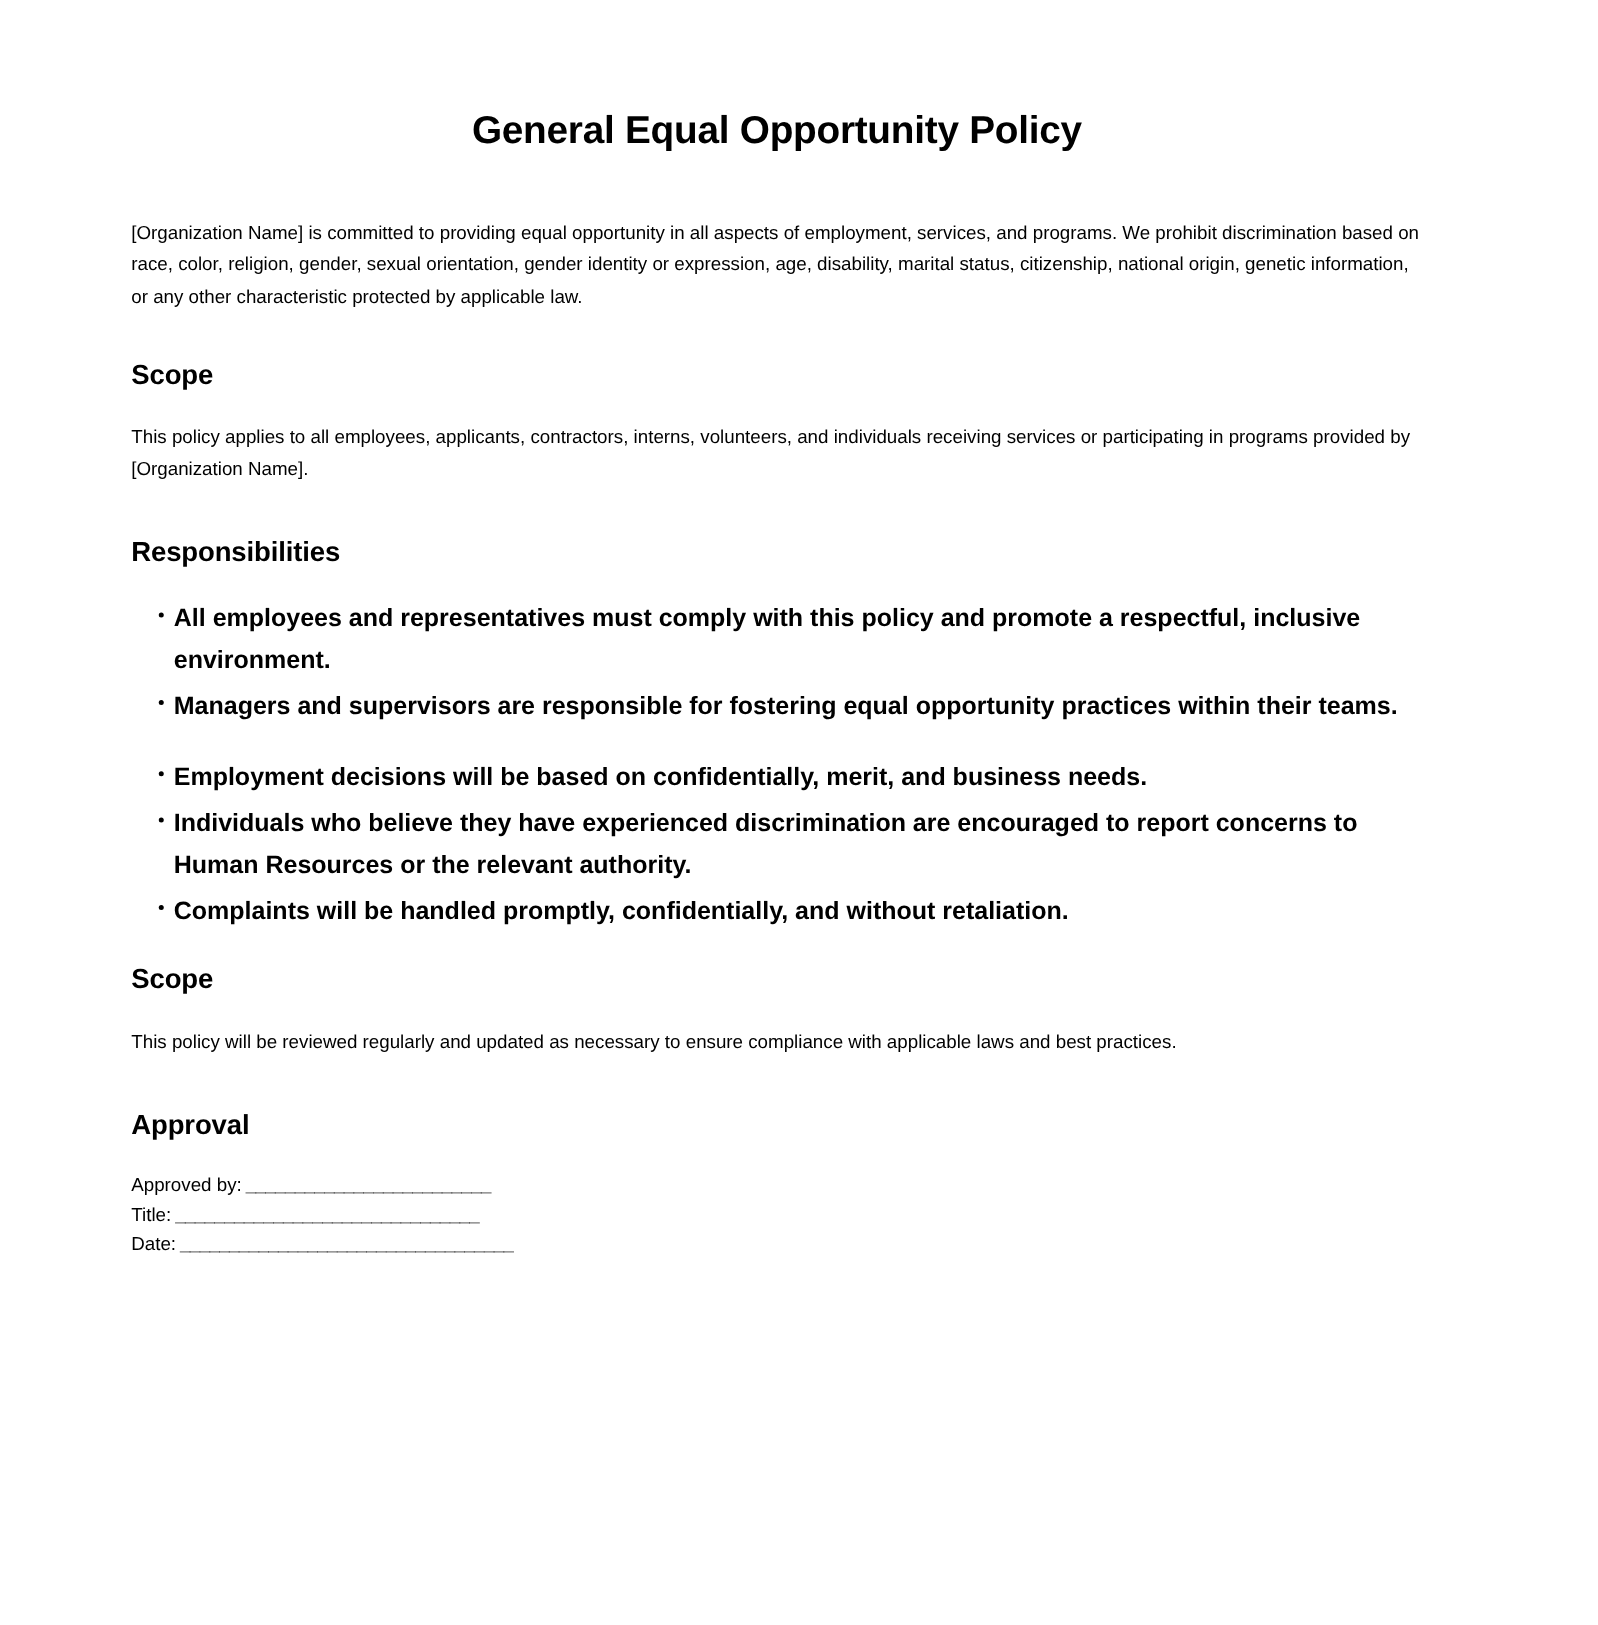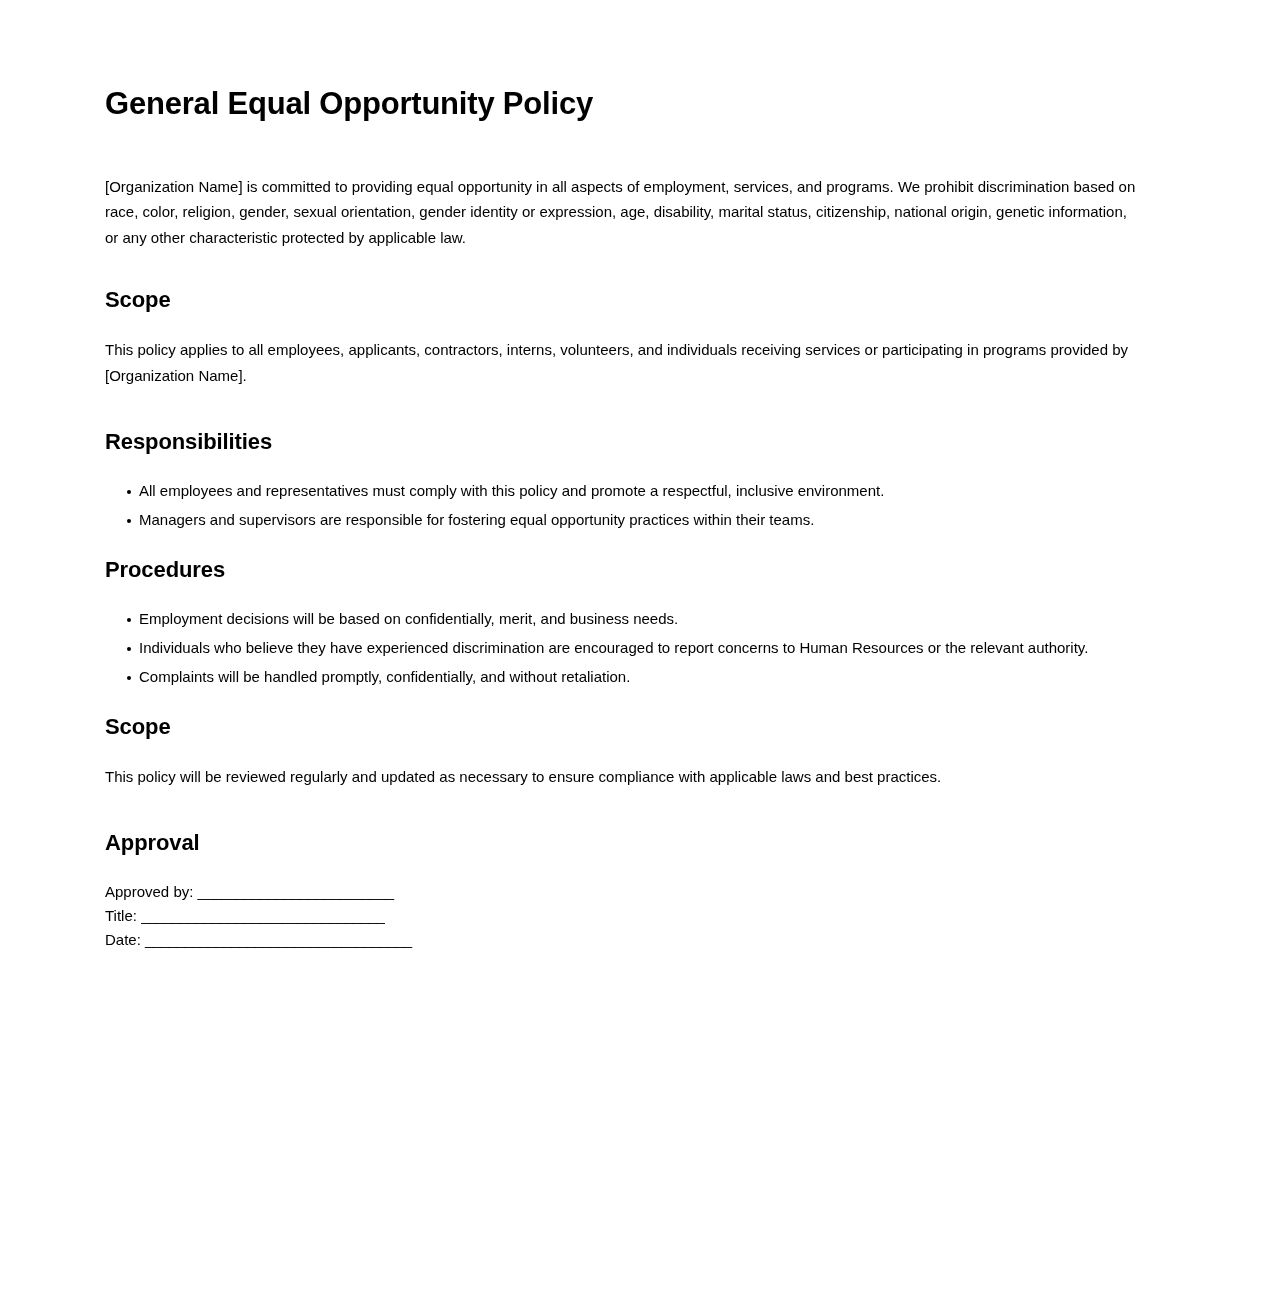--- a/index.html
+++ b/index.html
@@ -21,20 +21,21 @@
     min-height: 1300px;
     padding: 86px 140px 40px 105px;
     background: #ffffff;
   }
   .doc-title {
     font-size: 31px;
     font-weight: bold;
     line-height: 1.15;
     margin: 0 0 52px 0;
     letter-spacing: -0.2px;
+    text-align: center;
   }
   .section {
     margin: 0 0 36px 0;
   }
   .section:last-child {
     margin-bottom: 16px;
   }
   .section-heading {
     font-size: 22px;
     font-weight: bold;
@@ -50,24 +51,25 @@
     text-align: left;
   }
   ul.bullet-list {
     margin: 0;
     padding: 0 0 0 22px;
     list-style: none;
     max-width: 1045px;
   }
   ul.bullet-list li {
     position: relative;
-    font-size: 15px;
+    font-size: 20px;
     line-height: 1.65;
     margin: 0 0 4px 0;
     padding-left: 12px;
+    font-weight: bold;
   }
   ul.bullet-list li:last-child {
     margin-bottom: 0;
   }
   ul.bullet-list li::before {
     content: "";
     position: absolute;
     left: 0;
     top: 11px;
     width: 4px;
@@ -78,20 +80,21 @@
   .approval-block {
     font-size: 15px;
     line-height: 1.58;
   }
   .approval-line {
     white-space: pre;
     margin: 0;
   }
   .approval-rule {
     letter-spacing: -0.5px;
+    font-style: italic;
   }
   .spacer-scope { margin-bottom: 40px; }
   .spacer-resp  { margin-bottom: 24px; }
 </style>
 </head>
 <body>
 
 <div class="page">
 
   <h1 class="doc-title">General Equal Opportunity Policy</h1>
@@ -107,21 +110,20 @@
 
   <section class="section spacer-resp">
     <h2 class="section-heading">Responsibilities</h2>
     <ul class="bullet-list">
       <li>All employees and representatives must comply with this policy and promote a respectful, inclusive environment.</li>
       <li>Managers and supervisors are responsible for fostering equal opportunity practices within their teams.</li>
     </ul>
   </section>
 
   <section class="section spacer-resp">
-    <h2 class="section-heading">Procedures</h2>
     <ul class="bullet-list">
       <li>Employment decisions will be based on confidentially, merit, and business needs.</li>
       <li>Individuals who believe they have experienced discrimination are encouraged to report concerns to Human Resources or the relevant authority.</li>
       <li>Complaints will be handled promptly, confidentially, and without retaliation.</li>
     </ul>
   </section>
 
   <section class="section spacer-scope">
     <h2 class="section-heading">Scope</h2>
     <p class="body-text">This policy will be reviewed regularly and updated as necessary to ensure compliance with applicable laws and best practices.</p>

